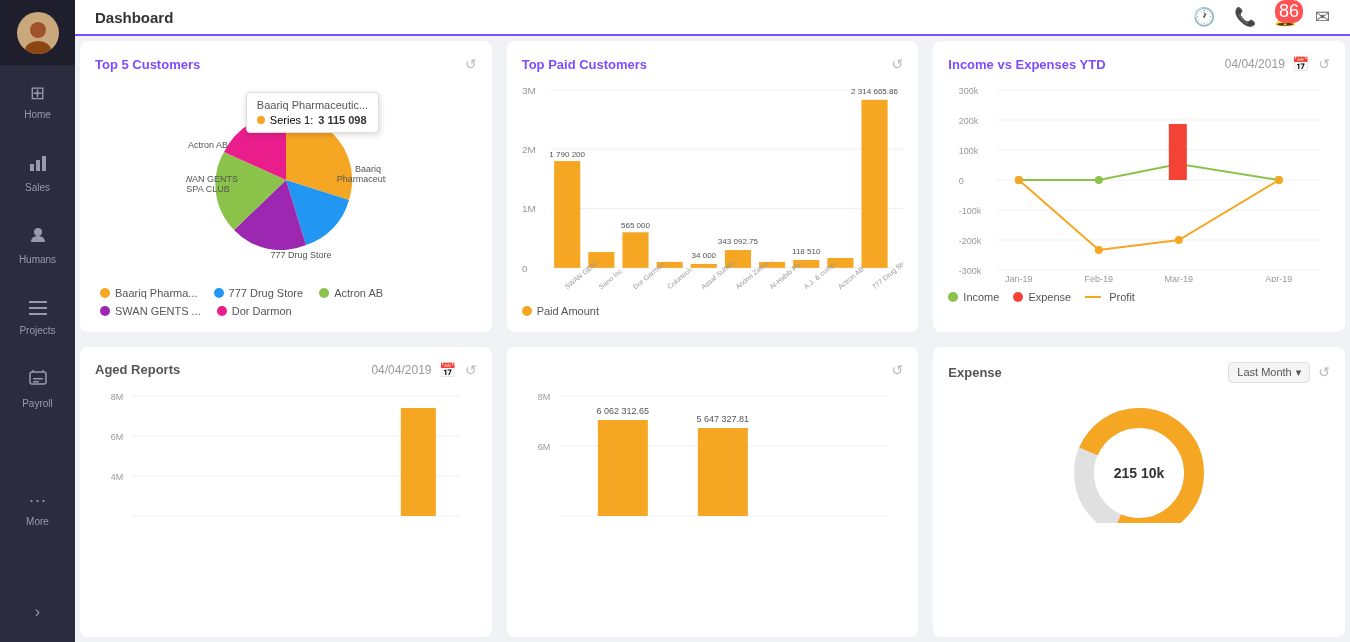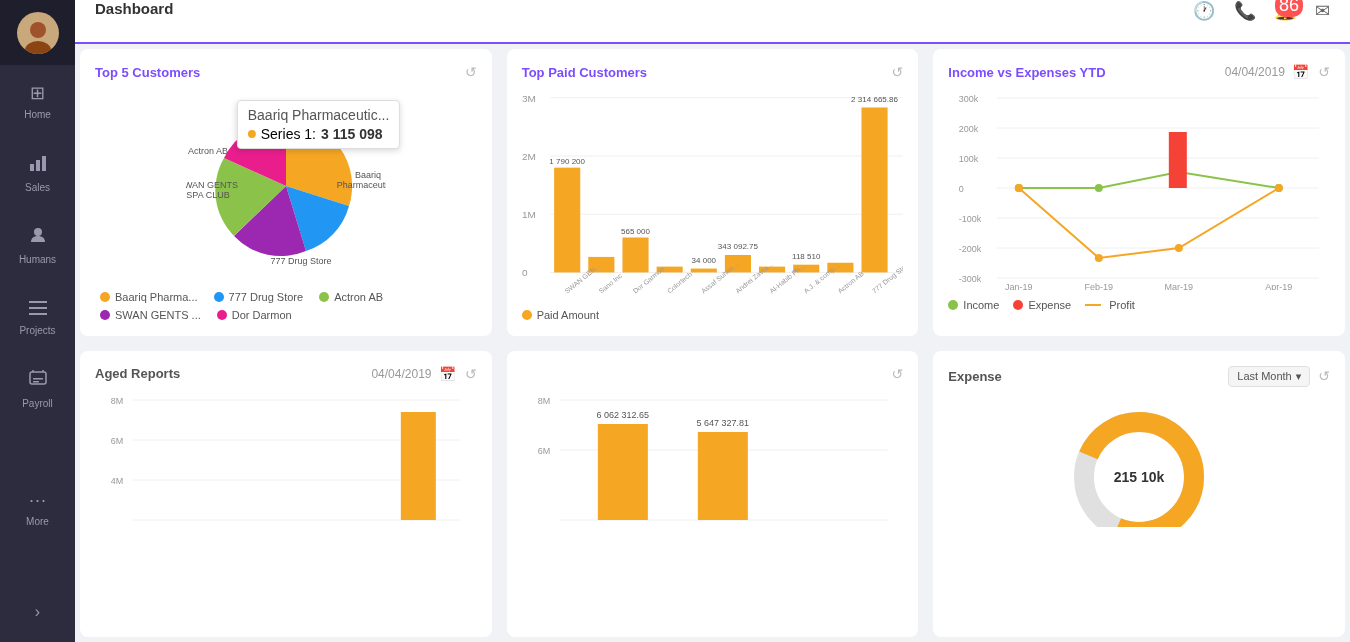--- a/index.html
+++ b/index.html
@@ -65,23 +65,23 @@
     .main {
       flex: 1;
       display: flex;
       flex-direction: column;
       overflow: hidden;
     }
 
     
     .topbar {
       background: #fff;
-      height: 44px;
-      display: flex;
-      align-items: flex-start;
+      height: 36px;
+      display: flex;
+      align-items: center;
       padding: 0 20px;
       border-bottom: 2px solid #7c4dff;
       flex-shrink: 0;
     }
     .topbar-title {
       font-size: 15px;
       font-weight: 600;
       color: #333;
     }
     .topbar-actions {
@@ -180,21 +180,21 @@
     
     .pie-tooltip {
       position: absolute;
       top: 10px;
       left: 50%;
       transform: translateX(-30%);
       background: #fff;
       border: 1px solid #ddd;
       border-radius: 4px;
       padding: 6px 10px;
-      font-size: 14px;
+      font-size: 11px;
       box-shadow: 0 2px 6px rgba(0,0,0,0.15);
       white-space: nowrap;
       z-index: 10;
     }
     .tooltip-title { color: #555; margin-bottom: 3px; }
     .tooltip-value { display: flex; align-items: center; gap: 5px; }
     .tooltip-dot { width: 8px; height: 8px; border-radius: 50%; background: #f5a623; }
     .tooltip-num { font-weight: 700; color: #333; }
 
     

